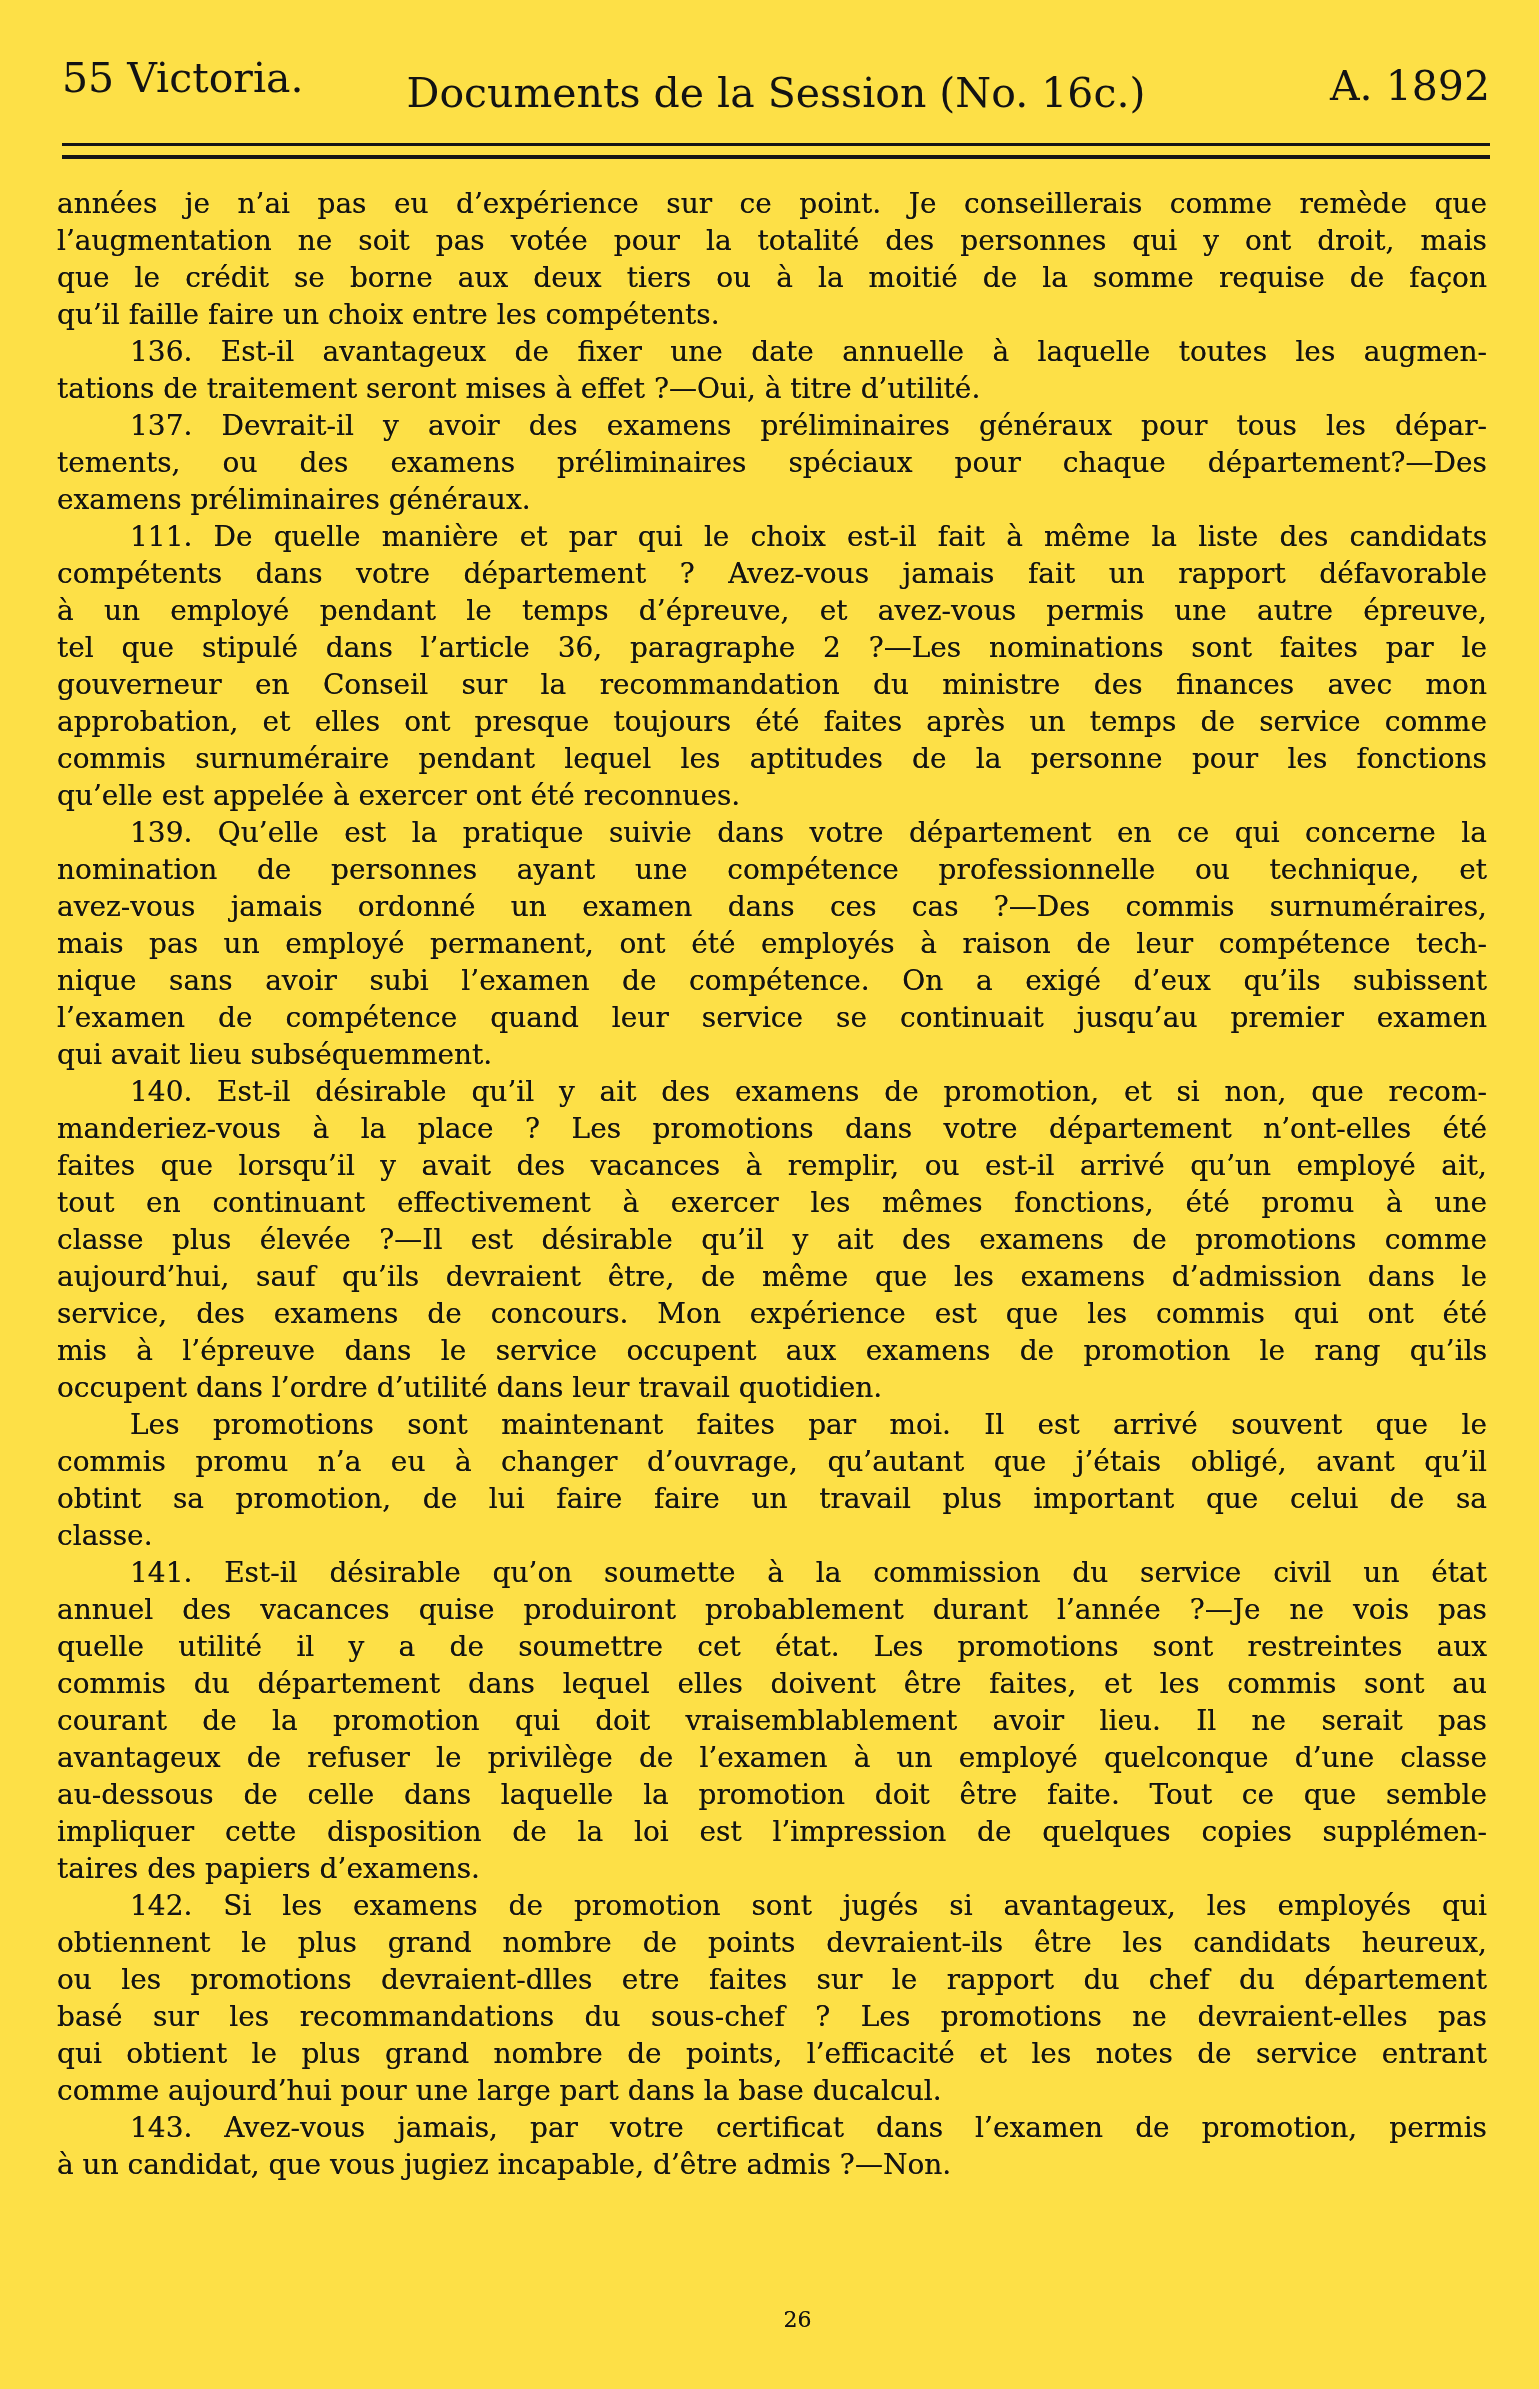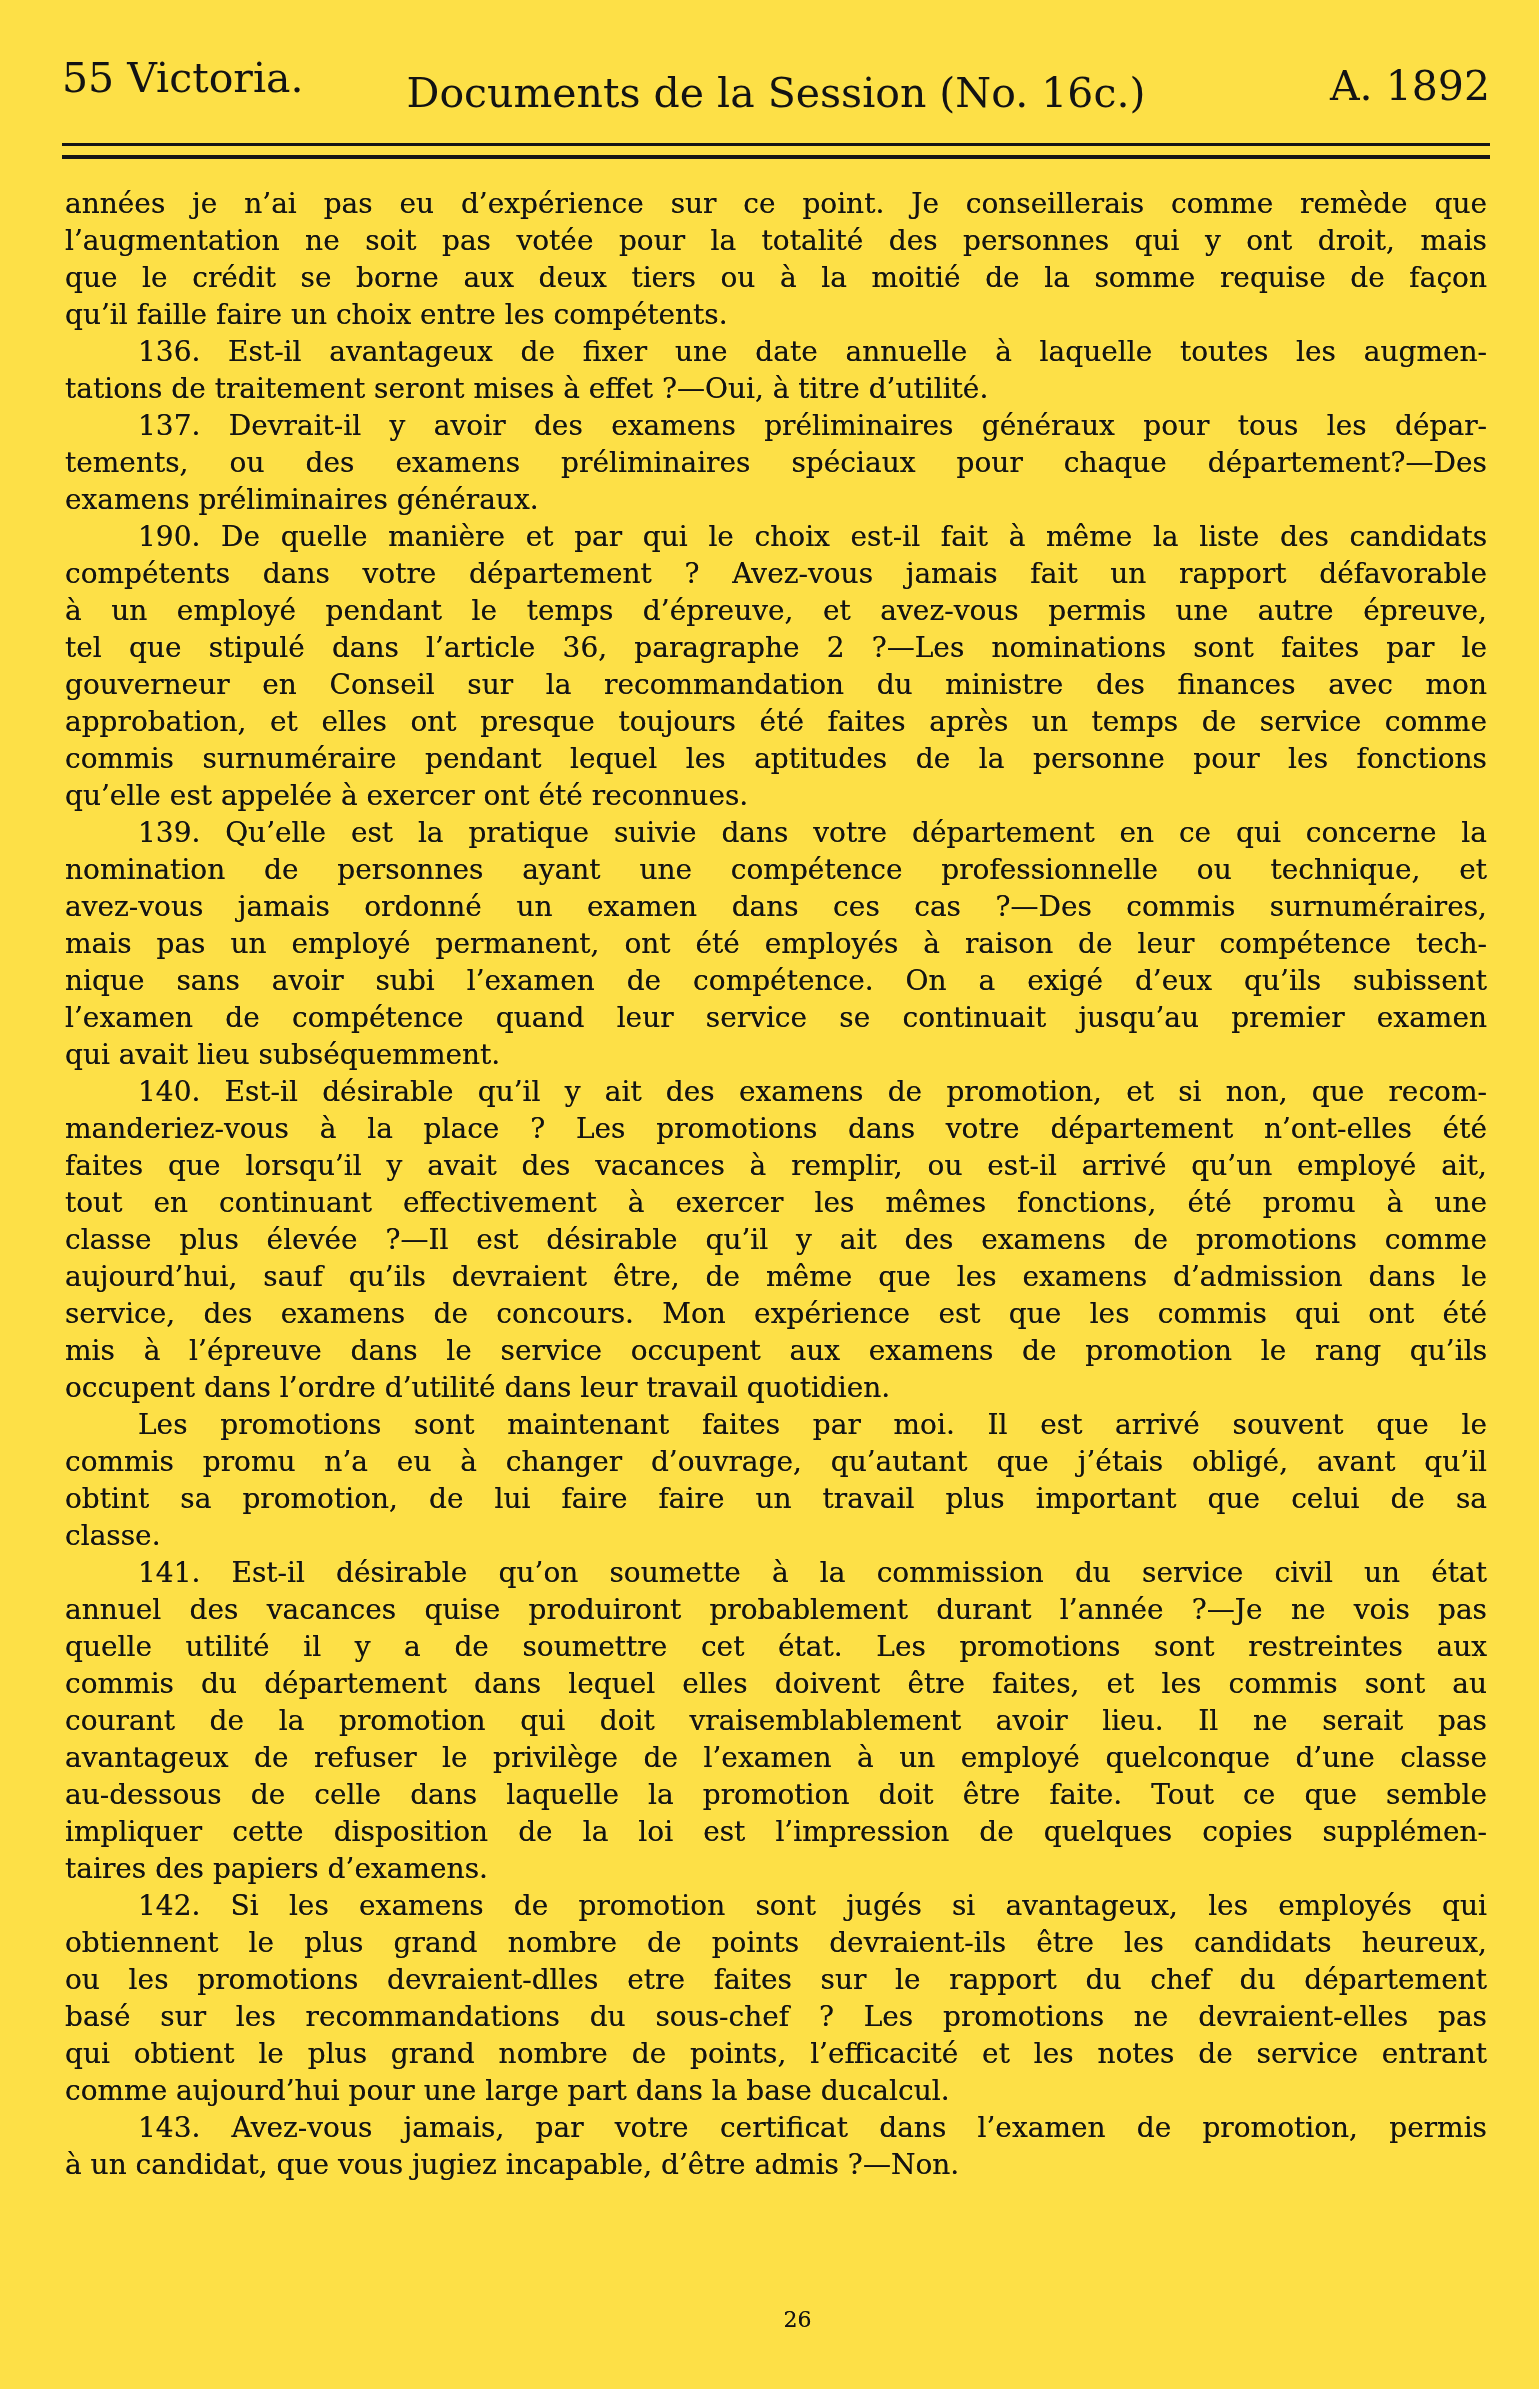--- a/index.html
+++ b/index.html
@@ -51,21 +51,20 @@
     font-size: 28px;
     line-height: 37px;
     text-shadow: 0 0 0.5px rgba(10,10,10,0.65);
   }
   .para { margin: 0; padding: 0; }
   .line {
     display: block;
     text-align: justify;
     text-align-last: justify;
     white-space: normal;
-    margin-left: 8px;
   }
   .para .line:last-child { text-align-last: left; }
   .para.indent .line:first-child { padding-left: 73px; }
   
   .folio {
     position: absolute;
     top: 2303px;
     left: 55px;
     width: 1485px;
     text-align: center;
@@ -100,21 +99,21 @@
       <p class="para indent">
         <span class="line">136. Est-il avantageux de fixer une date annuelle à laquelle toutes les augmen-</span>
         <span class="line">tations de traitement seront mises à effet ?—Oui, à titre d’utilité.</span>
       </p>
       <p class="para indent">
         <span class="line">137. Devrait-il y avoir des examens préliminaires généraux pour tous les dépar-</span>
         <span class="line">tements, ou des examens préliminaires spéciaux pour chaque département?—Des</span>
         <span class="line">examens préliminaires généraux.</span>
       </p>
       <p class="para indent">
-        <span class="line">190. De quelle manière et par qui le choix est-il fait à même la liste des candidats</span>
+        <span class="line">111. De quelle manière et par qui le choix est-il fait à même la liste des candidats</span>
         <span class="line">compétents dans votre département ? Avez-vous jamais fait un rapport défavorable</span>
         <span class="line">à un employé pendant le temps d’épreuve, et avez-vous permis une autre épreuve,</span>
         <span class="line">tel que stipulé dans l’article 36, paragraphe 2 ?—Les nominations sont faites par le</span>
         <span class="line">gouverneur en Conseil sur la recommandation du ministre des finances avec mon</span>
         <span class="line">approbation, et elles ont presque toujours été faites après un temps de service comme</span>
         <span class="line">commis surnuméraire pendant lequel les aptitudes de la personne pour les fonctions</span>
         <span class="line">qu’elle est appelée à exercer ont été reconnues.</span>
       </p>
       <p class="para indent">
         <span class="line">139. Qu’elle est la pratique suivie dans votre département en ce qui concerne la</span>

